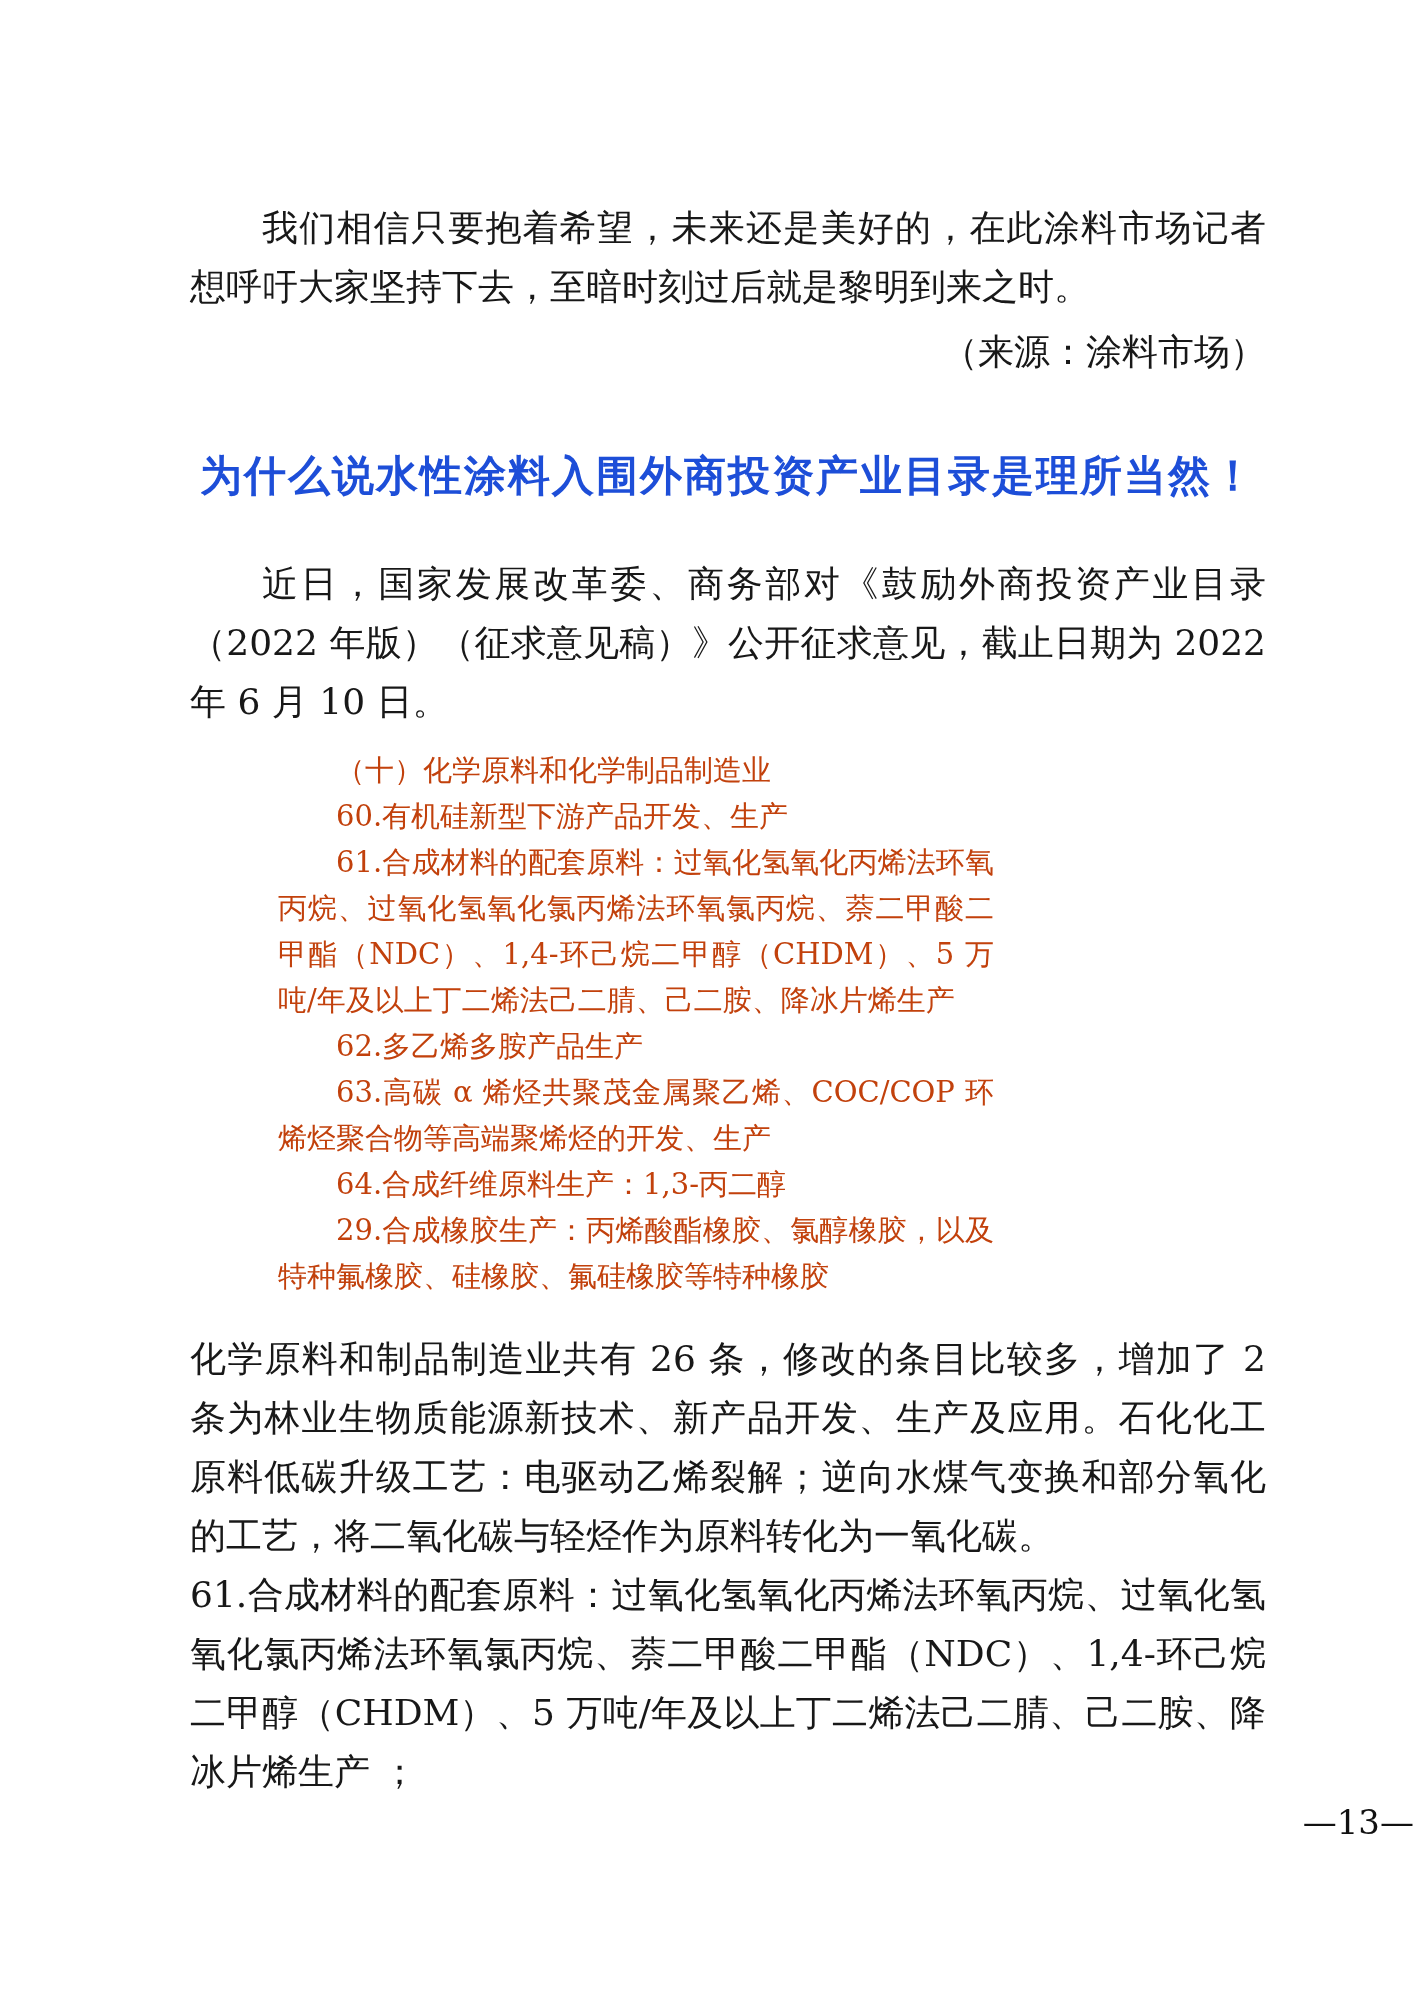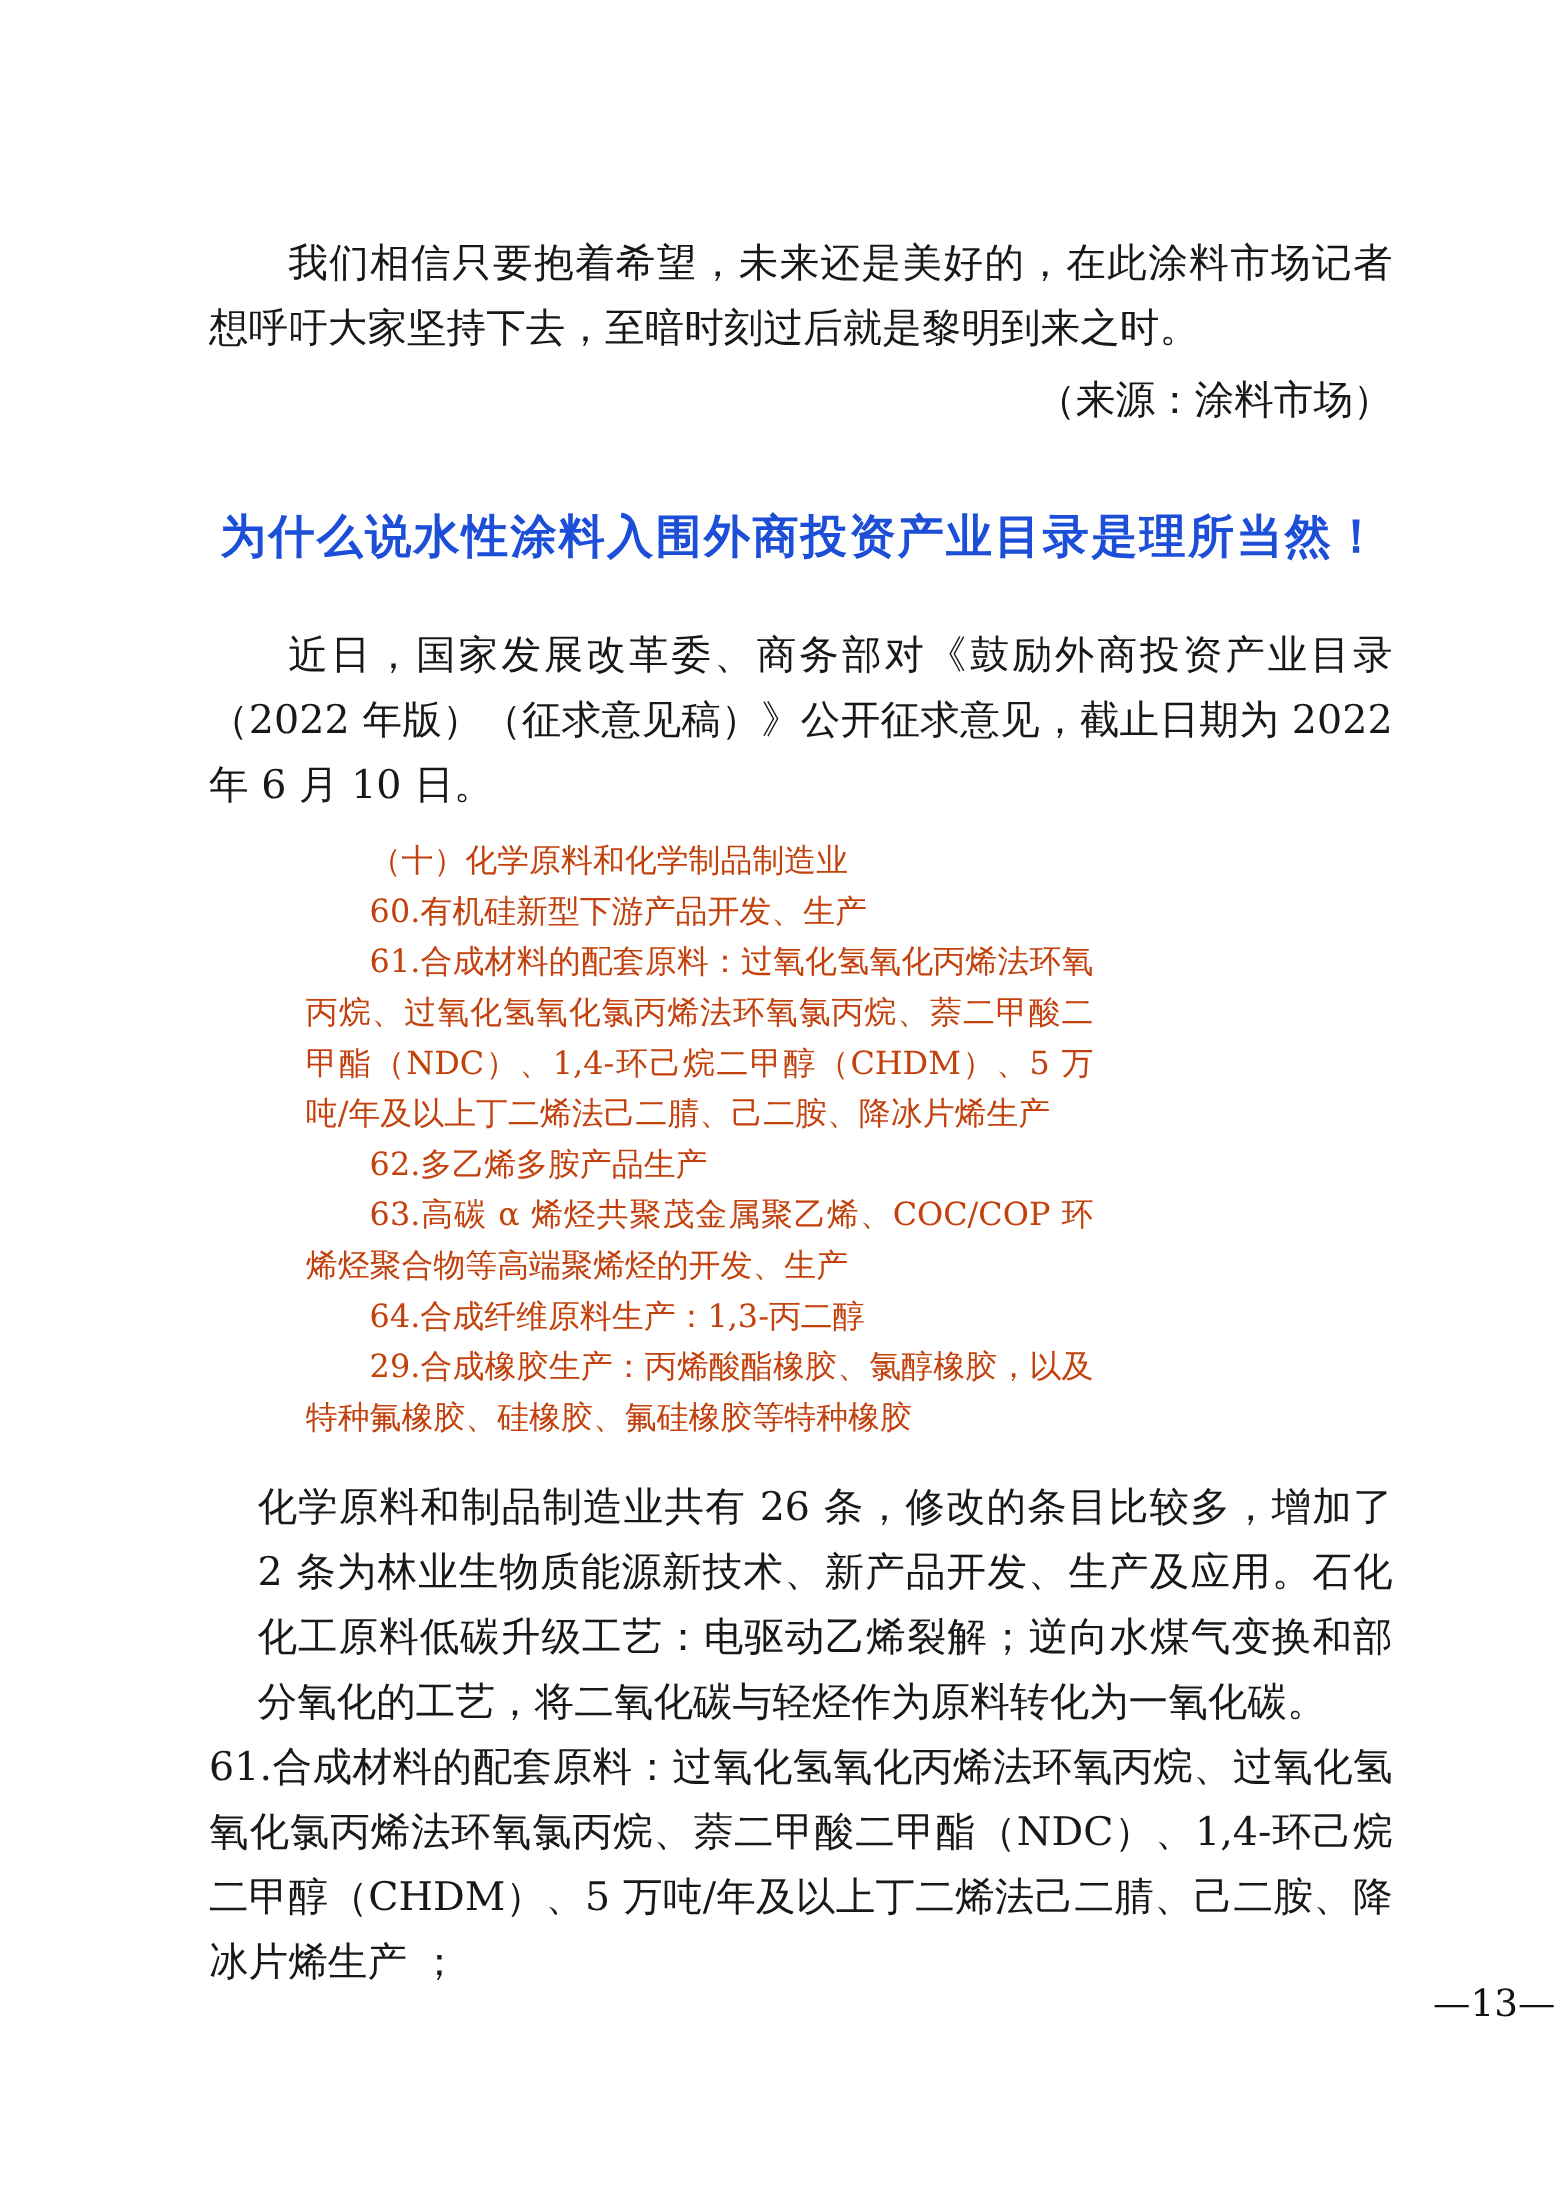--- a/index.html
+++ b/index.html
@@ -12,21 +12,21 @@
     width: 1414px;
     height: 2000px;
     background: #ffffff;
     overflow: hidden;
     font-family: "DejaVu Serif", "Liberation Serif", serif;
     color: #181818;
   }
   .content {
     position: absolute;
     left: 190px;
-    top: 12px;
+    top: 0;
     width: 1076px;
   }
   .para {
     font-size: 36px;
     line-height: 59px;
     text-align: justify;
     margin: 0;
   }
   .indent2 {
     text-indent: 72px;
@@ -59,21 +59,20 @@
   }
   .excerpt p {
     font-size: 29px;
     line-height: 46px;
     text-align: justify;
     text-indent: 58px;
     margin: 0;
   }
   .commentary {
     margin-top: 30px;
-    margin-left: 44px;
   }
   .footer {
     position: absolute;
     left: 0;
     top: 1800px;
     width: 100%;
     text-align: right;
     font-size: 34px;
     line-height: 44px;
     color: #111111;

